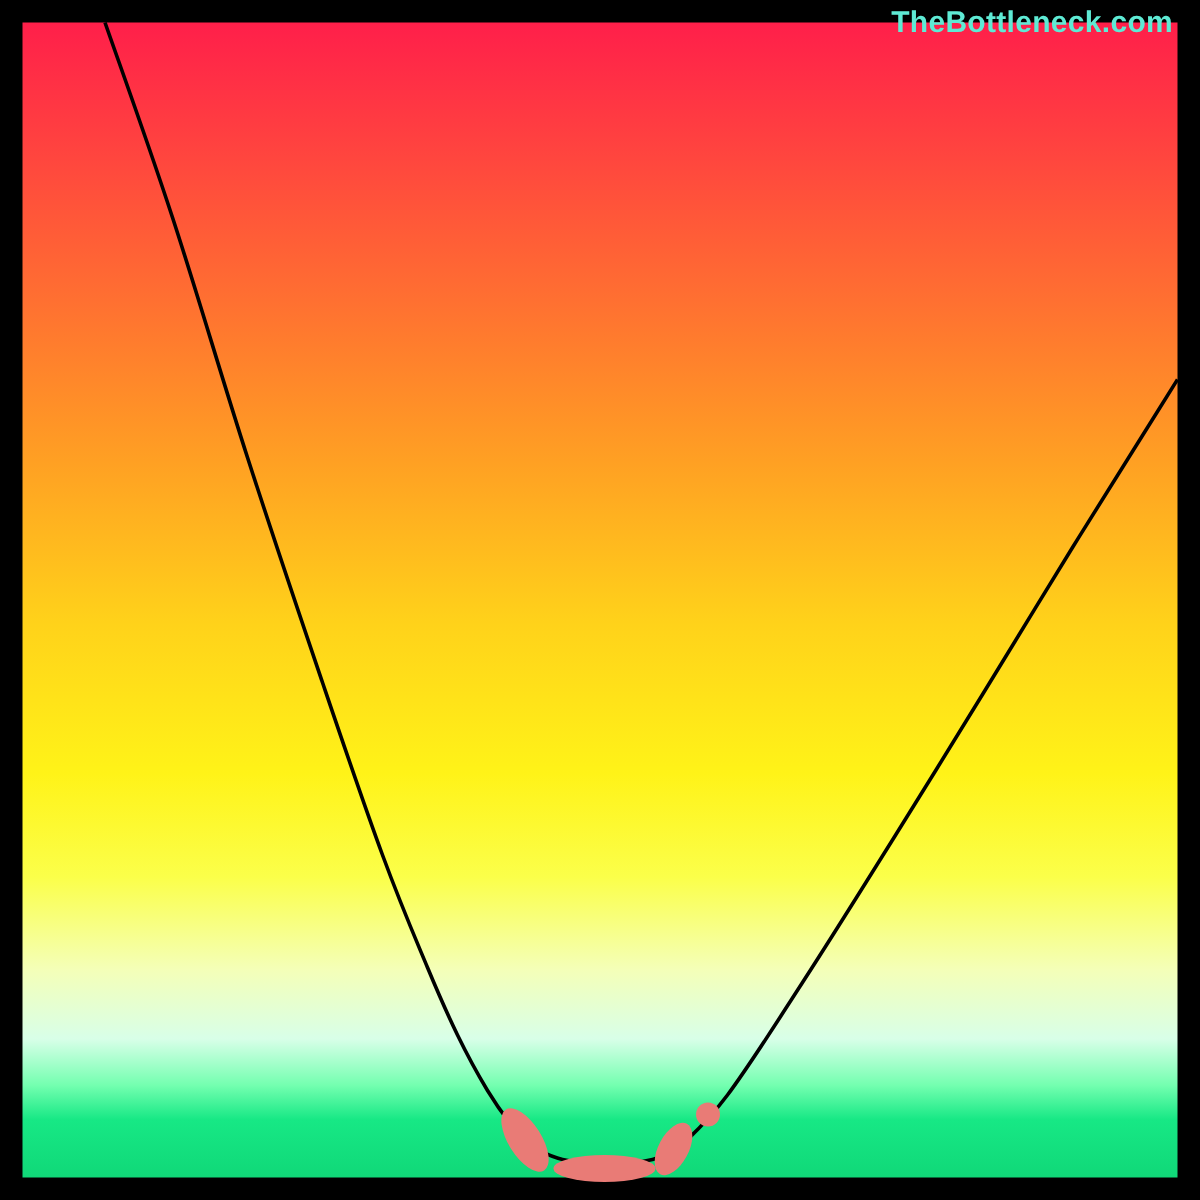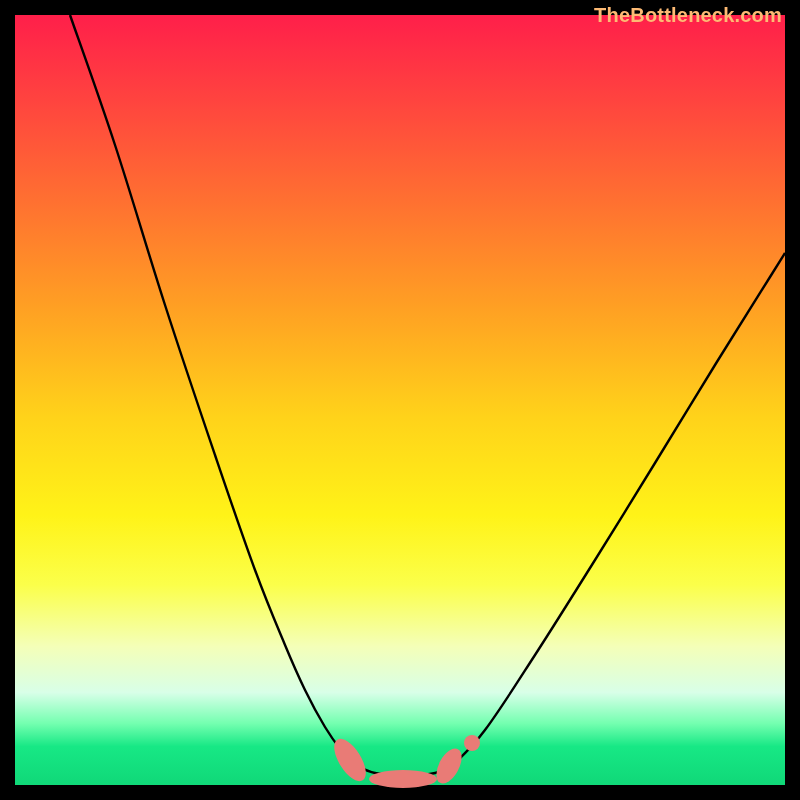--- a/index.html
+++ b/index.html
@@ -30,21 +30,21 @@
       #74ffb0 92%,
       #17e885 95%,
       #10d878 100%);
   }
   .watermark {
     position: absolute;
     top: 4px;
     right: 18px;
     font-size: 20px;
     font-weight: 600;
-    color: #fdba74;
+    color: #5eead4;
     letter-spacing: 0.2px;
     user-select: none;
   }
   svg.plot {
     position: absolute;
     left: 0;
     top: 0;
     width: 770px;
     height: 770px;
     overflow: visible;

